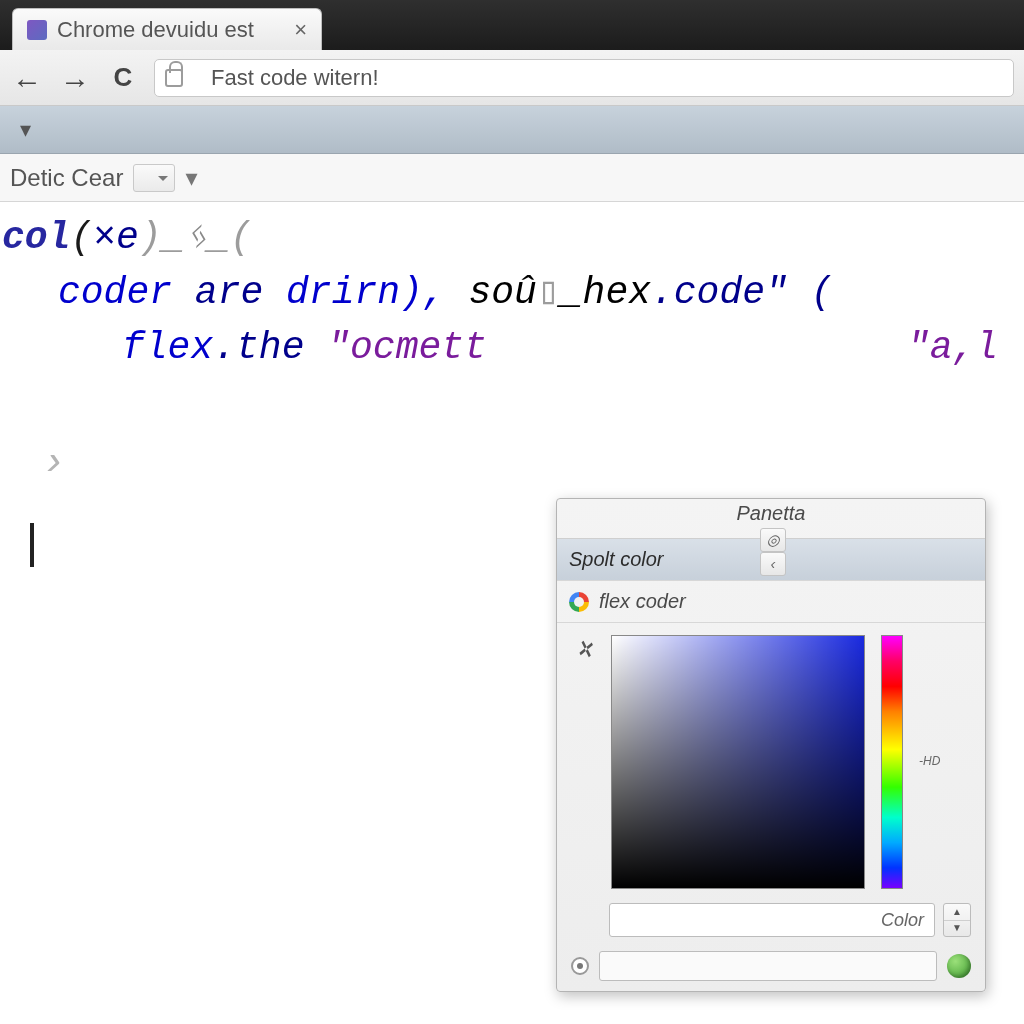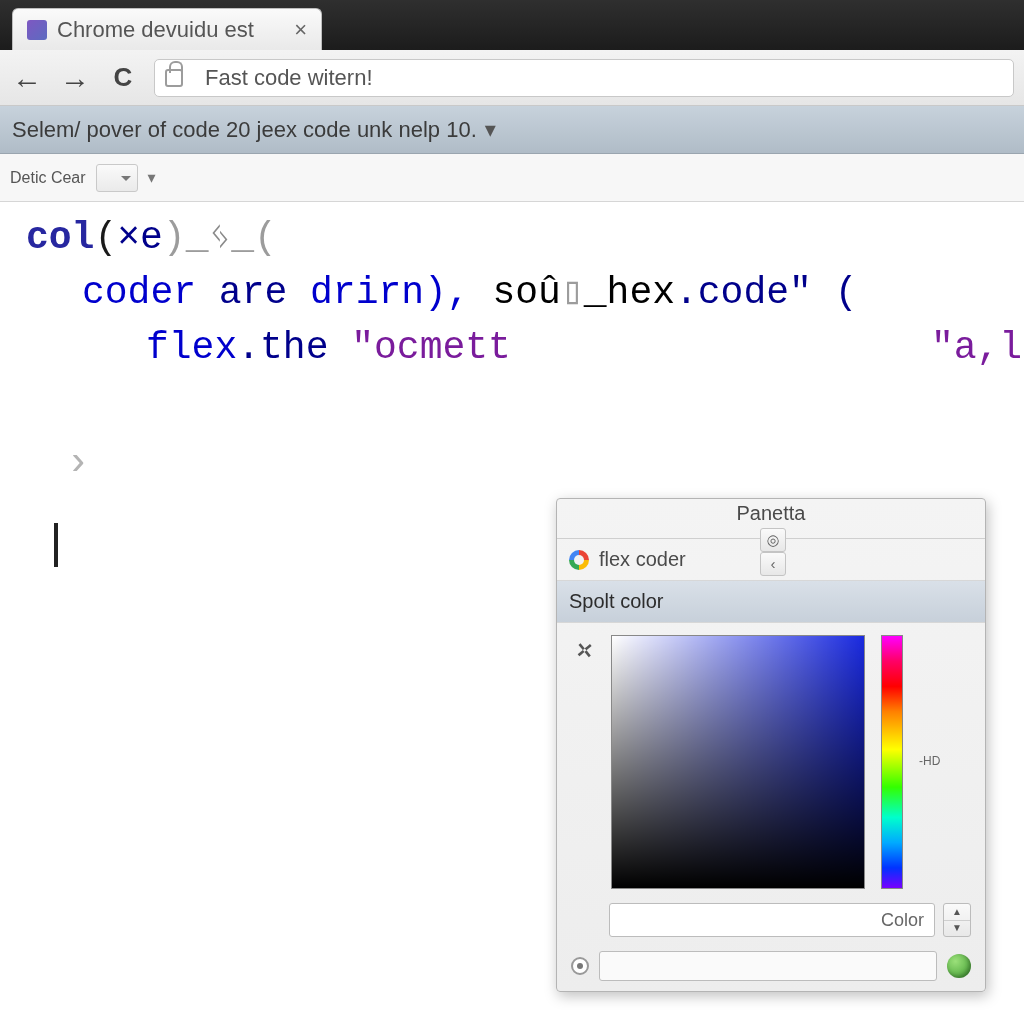--- a/index.html
+++ b/index.html
@@ -8,34 +8,34 @@
 
   
   .tab-strip { height: 50px; background: linear-gradient(#2f2f2f, #1c1c1c); display: flex; align-items: flex-end; padding-left: 12px; }
   .tab { height: 42px; background: linear-gradient(#fafafa, #e9e9e9); border: 1px solid #bdbdbd; border-bottom: none; border-radius: 6px 6px 0 0; display: flex; align-items: center; padding: 0 14px; gap: 10px; min-width: 310px; color: #555; font-size: 22px; }
   .favicon { width: 20px; height: 20px; background: linear-gradient(135deg,#7e57c2,#5c6bc0); border-radius: 3px; }
   .tab .x { margin-left: auto; font-size: 22px; color: #666; line-height: 1; }
 
   .toolbar { height: 56px; background: linear-gradient(#f3f3f3,#e6e6e6); border-bottom: 1px solid #c9c9c9; display: flex; align-items: center; gap: 14px; padding: 0 10px; }
   .nav-btn { width: 34px; height: 34px; display:flex; align-items:center; justify-content:center; color:#444; font-size: 30px; font-weight: 300; }
   .reload { font-weight: bold; font-size: 26px; }
-  .omnibox { flex: 1; height: 38px; background: #fff; border: 1px solid #c8c8c8; border-radius: 5px; display: flex; align-items: center; padding: 0 10px; gap: 22px; color:#555; font-size: 22px; }
+  .omnibox { flex: 1; height: 38px; background: #fff; border: 1px solid #c8c8c8; border-radius: 5px; display: flex; align-items: center; padding: 0 10px; gap: 28px; color:#555; font-size: 22px; }
   .lock { width: 18px; height: 18px; border: 2px solid #9c9c9c; border-radius: 3px; position: relative; }
   .lock::before { content:""; position:absolute; top:-10px; left:2px; width:10px; height:10px; border:2px solid #9c9c9c; border-bottom:none; border-radius: 6px 6px 0 0; }
 
   .breadcrumb-bar { height: 48px; background: linear-gradient(#c7d2dc, #b0bcc7); border-bottom: 1px solid #9aa5af; display:flex; align-items:center; padding: 0 12px; color:#3b3b3b; font-size: 22px; }
   .breadcrumb-bar .chev { margin-left: 8px; color:#555; }
 
-  .tools-bar { height: 48px; background: #f7f7f7; border-bottom: 1px solid #d6d6d6; display:flex; align-items:center; padding: 0 10px; gap: 10px; font-size: 16px; color:#555; }
+  .tools-bar { height: 48px; background: #f7f7f7; border-bottom: 1px solid #d6d6d6; display:flex; align-items:center; padding: 0 10px; gap: 10px; font-size: 24px; color:#555; }
   .tiny-drop { width: 42px; height: 28px; background: linear-gradient(#fafafa,#eaeaea); border:1px solid #c9c9c9; border-radius:3px; position:relative; }
   .tiny-drop::after { content:""; position:absolute; right:6px; top:11px; border:5px solid transparent; border-top-color:#777; }
   .bare-chev { color:#777; }
 
   
-  .code-area { position: relative; padding: 8px 0 0 26px; font-family: Consolas, "Courier New", monospace; font-size: 38px; line-height: 1.45; color: #1a1a1a; height: calc(1024px - 50px - 56px - 48px - 48px); overflow:hidden; }
+  .code-area { position: relative; padding: 8px 0 0 2px; font-family: Consolas, "Courier New", monospace; font-size: 38px; line-height: 1.45; color: #1a1a1a; height: calc(1024px - 50px - 56px - 48px - 48px); overflow:hidden;font-style:italic; }
   .tok-kw { color: #00008b; }
   .tok-kw2 { color: #0000cd; }
   .tok-fn { color: #2727a0; font-weight: 600; }
   .tok-prop { color: #000000; }
   .tok-str { color: #7a1c9c; }
   .tok-pale { color: #9c9c9c; }
   .cursor-glyph { color:#8a8a8a; }
   .indent1 { padding-left: 56px; }
   .indent2 { padding-left: 120px; }
   .line { white-space: pre; }
@@ -93,21 +93,20 @@
   <div class="nav-btn">←</div>
   <div class="nav-btn">→</div>
   <div class="nav-btn reload">C</div>
   <div class="omnibox">
     <span class="lock"></span>
     <span>Fast code witern!</span>
   </div>
 </div>
 
 <div class="breadcrumb-bar">
-  <span>Selem/ pover of code 20 jeex code unk nelp 10.</span>
   <span class="chev">▾</span>
 </div>
 
 <div class="tools-bar">
   <span>Detic Cear</span>
   <span class="tiny-drop"></span>
   <span class="bare-chev">▾</span>
 </div>
 
 <div class="code-area">
@@ -122,26 +121,26 @@
   <div class="caret-block"></div>
 
   <div class="popup">
     <div class="popup-header">
       <span>Panetta</span>
       <span class="gap"></span>
       <span class="hdr-btn">◎</span>
       <span class="hdr-btn">‹</span>
     </div>
 
+    <div class="popup-row active">
+      <span>Spolt color</span>
+    </div>
     <div class="popup-row">
       <span class="g-logo"></span>
       <span>flex coder</span>
-    </div>
-    <div class="popup-row active">
-      <span>Spolt color</span>
     </div>
 
     <div class="picker-wrap">
       <div class="left-tool">
         <span class="eyedrop">✛</span>
       </div>
       <div class="sv-box">
         <div class="base"></div>
           <div class="white"></div>
           <div class="black"></div>

